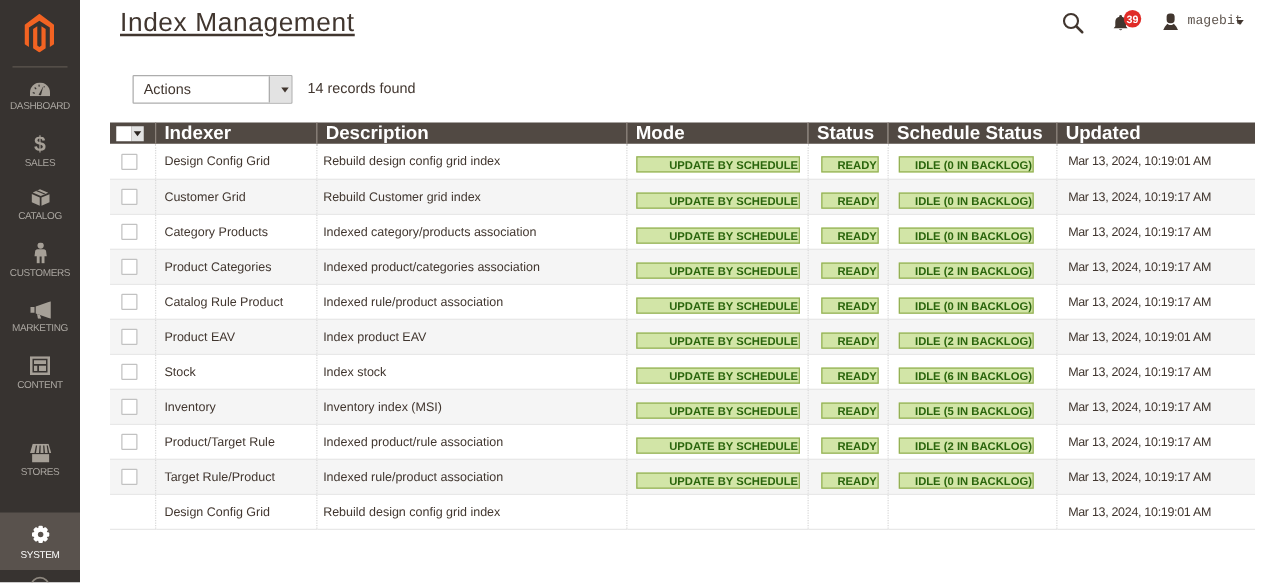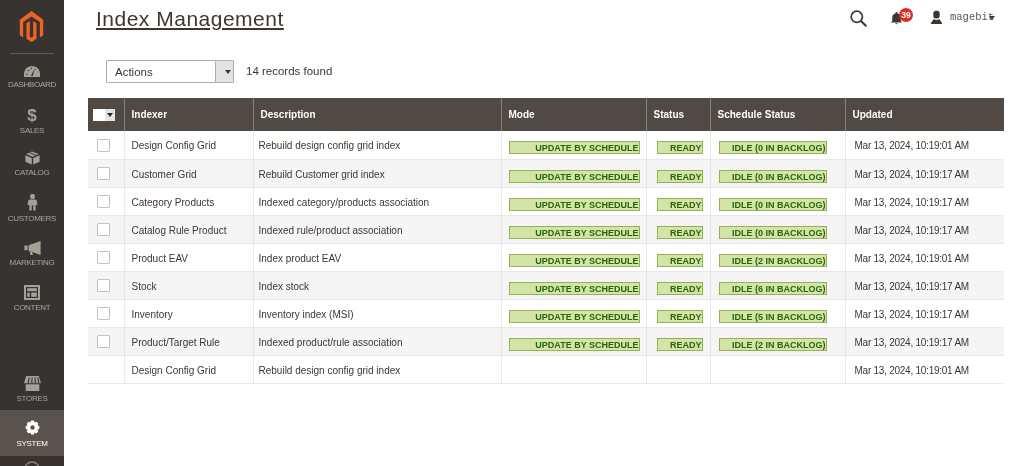--- a/index.html
+++ b/index.html
@@ -36,21 +36,21 @@
      border-left:1px solid #adadad; }
   #actions .arr:after { content:""; position:absolute; left:9px; top:9px; width:0; height:0;
      border-left:3px solid transparent; border-right:3px solid transparent; border-top:4.5px solid #41362f; }
   #records { position:absolute; left:246px; top:65px; font-size:11.5px; color:#41362f; }
 
   
   #grid { position:absolute; left:88px; top:98px; width:916px; }
   table { border-collapse:collapse; table-layout:fixed; width:916px; }
   col.c0{width:36px} col.c1{width:129px} col.c2{width:248px} col.c3{width:145px}
   col.c4{width:64px} col.c5{width:135px} col.c6{width:159px}
-  thead th { background:#514943; height:33px; color:#fff; font-size:10px; font-weight:bold;
+  thead th { background:#514943; height:16px; color:#fff; font-size:15px; font-weight:bold;
      text-align:left; padding:0 0 0 7px; border-left:1px solid #8a817a; }
   thead th:first-child { border-left:none; padding-left:5px; }
   tbody td { height:28px; font-size:10px; color:#41362f; padding:2px 0 0 7px;
      border-left:1px dotted #d9d9d9; border-bottom:1px solid #e8e8e8; }
   tbody td:first-child { border-left:none; }
   tbody tr:nth-child(even) td { background:#f5f5f5; }
   .cb { display:block; margin-left:2px; margin-top:-1px; width:13px; height:13px; background:#fff;
      border:1px solid #c2c2c2; border-radius:1px; }
   .selall { position:relative; width:22px; height:12px; margin-left:0px; margin-top:1.5px; display:block; }
   .selall .b1 { position:absolute; left:0; top:0; width:12px; height:12px; background:#fff; }
@@ -118,21 +118,21 @@
       <svg width="16" height="15" viewBox="0 0 16 15" style="margin-top:11px">
         <path fill="#a6a097" fill-rule="evenodd" d="M0 0 H16 V15 H0 Z M2 2 H14 V13 H2 Z"></path>
         <rect x="3.2" y="3.2" width="9.6" height="3" fill="#a6a097"></rect>
         <rect x="3.2" y="7.6" width="2.6" height="4.2" fill="#a6a097"></rect>
         <rect x="7.2" y="7.6" width="5.6" height="4.2" fill="#a6a097"></rect>
       </svg>
       <span class="cap">CONTENT</span>
     </div>
 
 
-    <div class="mi" style="top:366px">
+    <div class="mi" style="top:345px">
       <svg width="17" height="15" viewBox="0 0 17 15" style="margin-top:10px">
         <path fill="#a6a097" d="M2.2 0 H14.8 L17 7.3 H0 Z"></path>
         <path fill="#373330" d="M4.7 1.3 L3.6 7.3 H4.8 L5.7 1.3 Z M7.6 1.3 L7.2 7.3 H8.4 L8.6 1.3 Z M10.5 1.3 L10.8 7.3 H12 L11.5 1.3 Z M13.3 1.3 L14.2 7.3 H15.4 L14.3 1.3 Z"></path>
         <rect x="1.7" y="8.3" width="13.6" height="6.7" fill="#a6a097"></rect>
       </svg>
       <span class="cap">STORES</span>
     </div>
 
     <div class="mi active" style="top:409.5px; height:46.5px;">
       <svg width="17" height="17" viewBox="0 0 17 17" style="margin-top:9px">
@@ -239,20 +239,31 @@
             <td>Indexed category/products association</td>
             <td><span class="badge bm">UPDATE BY SCHEDULE</span></td>
             <td><span class="badge br">READY</span></td>
             <td><span class="badge bi">IDLE (0 IN BACKLOG)</span></td>
             <td class="upd">Mar 13, 2024, 10:19:17 AM</td>
           </tr>
         <tr>
             <td>
               <span class="cb"></span>
             </td>
+            <td>Product Categories</td>
+            <td>Indexed product/categories association</td>
+            <td><span class="badge bm">UPDATE BY SCHEDULE</span></td>
+            <td><span class="badge br">READY</span></td>
+            <td><span class="badge bi">IDLE (2 IN BACKLOG)</span></td>
+            <td class="upd">Mar 13, 2024, 10:19:17 AM</td>
+          </tr>
+        <tr>
+            <td>
+              <span class="cb"></span>
+            </td>
             <td>Catalog Rule Product</td>
             <td>Indexed rule/product association</td>
             <td><span class="badge bm">UPDATE BY SCHEDULE</span></td>
             <td><span class="badge br">READY</span></td>
             <td><span class="badge bi">IDLE (0 IN BACKLOG)</span></td>
             <td class="upd">Mar 13, 2024, 10:19:17 AM</td>
           </tr>
         <tr>
             <td>
               <span class="cb"></span>
@@ -288,20 +299,31 @@
           </tr>
         <tr>
             <td>
               <span class="cb"></span>
             </td>
             <td>Product/Target Rule</td>
             <td>Indexed product/rule association</td>
             <td><span class="badge bm">UPDATE BY SCHEDULE</span></td>
             <td><span class="badge br">READY</span></td>
             <td><span class="badge bi">IDLE (2 IN BACKLOG)</span></td>
+            <td class="upd">Mar 13, 2024, 10:19:17 AM</td>
+          </tr>
+        <tr>
+            <td>
+              <span class="cb"></span>
+            </td>
+            <td>Target Rule/Product</td>
+            <td>Indexed rule/product association</td>
+            <td><span class="badge bm">UPDATE BY SCHEDULE</span></td>
+            <td><span class="badge br">READY</span></td>
+            <td><span class="badge bi">IDLE (0 IN BACKLOG)</span></td>
             <td class="upd">Mar 13, 2024, 10:19:17 AM</td>
           </tr>
         <tr>
             <td></td>
             <td>Design Config Grid</td>
             <td>Rebuild design config grid index</td>
             <td></td>
             <td></td>
             <td></td>
             <td class="upd">Mar 13, 2024, 10:19:01 AM</td>

